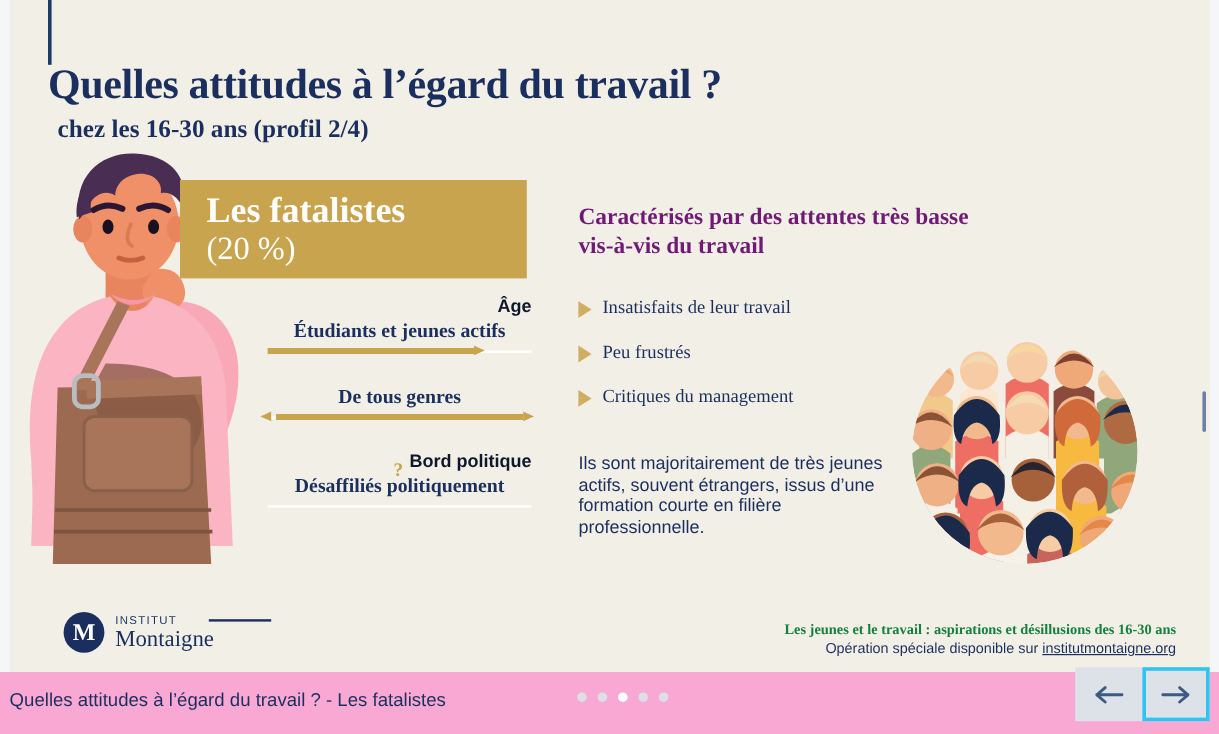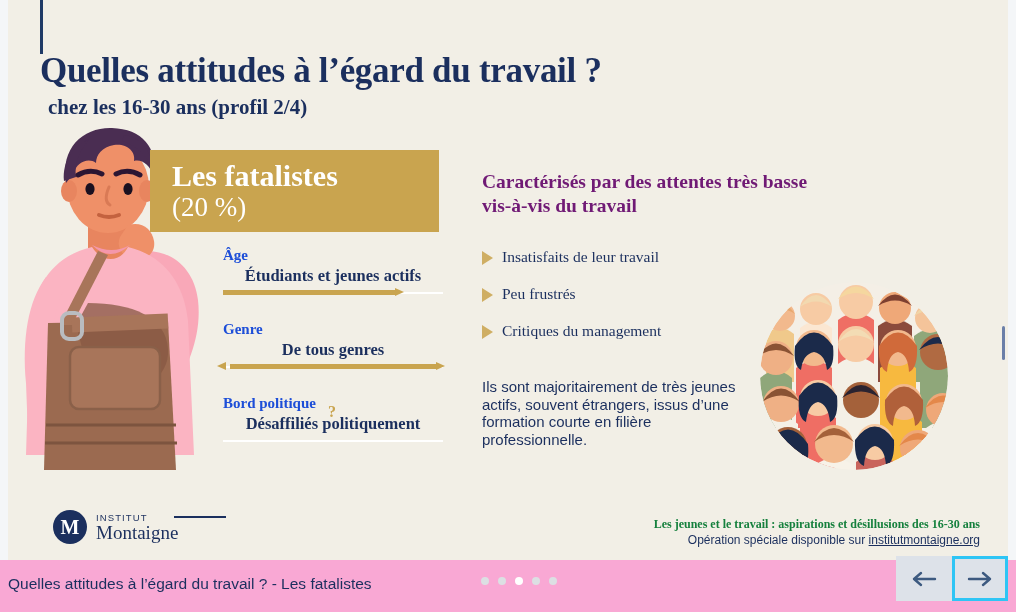--- a/index.html
+++ b/index.html
@@ -107,25 +107,25 @@
   }
 
   
   .attrs {
     position: absolute;
     left: 215px; top: 246px;
     width: 220px;
   }
   .attr-row { margin-bottom: 23px; position: relative; }
   .attr-label {
-    font-family: Liberation Serif, serif;
+    font-family: Liberation Sans, sans-serif;
     font-weight: bold;
     font-size: 15px;
-    color: #1d4ed8;
-    text-align: left;
+    color: #0f172a;
+    text-align: right;
     line-height: 19px;
   }
   .attr-value {
     font-family: "Liberation Serif", serif;
     font-weight: bold;
     font-size: 16.5px;
     color: #1b2f5e;
     text-align: center;
     line-height: 22px;
     white-space: nowrap;
@@ -430,21 +430,20 @@
         <div class="attr-label">Âge</div>
         <div class="attr-value">Étudiants et jeunes actifs</div>
         <div class="attr-rule">
           <div class="base"></div>
           <div class="fill" style="left:0; width:78%;"></div>
           <div class="tip" style="left:78%; border-left:9px solid #c9a44f;"></div>
         </div>
       </div>
 
       <div class="attr-row">
-        <div class="attr-label">Genre</div>
         <div class="attr-value">De tous genres</div>
         <div class="attr-rule">
           <div class="base"></div>
           <div class="fill" style="left:3%; width:94%;"></div>
           <div class="tip" style="left:-6px; border-right:9px solid #c9a44f;"></div>
           <div class="tip" style="left:97%; border-left:9px solid #c9a44f;"></div>
         </div>
       </div>
 
       <div class="attr-row">

